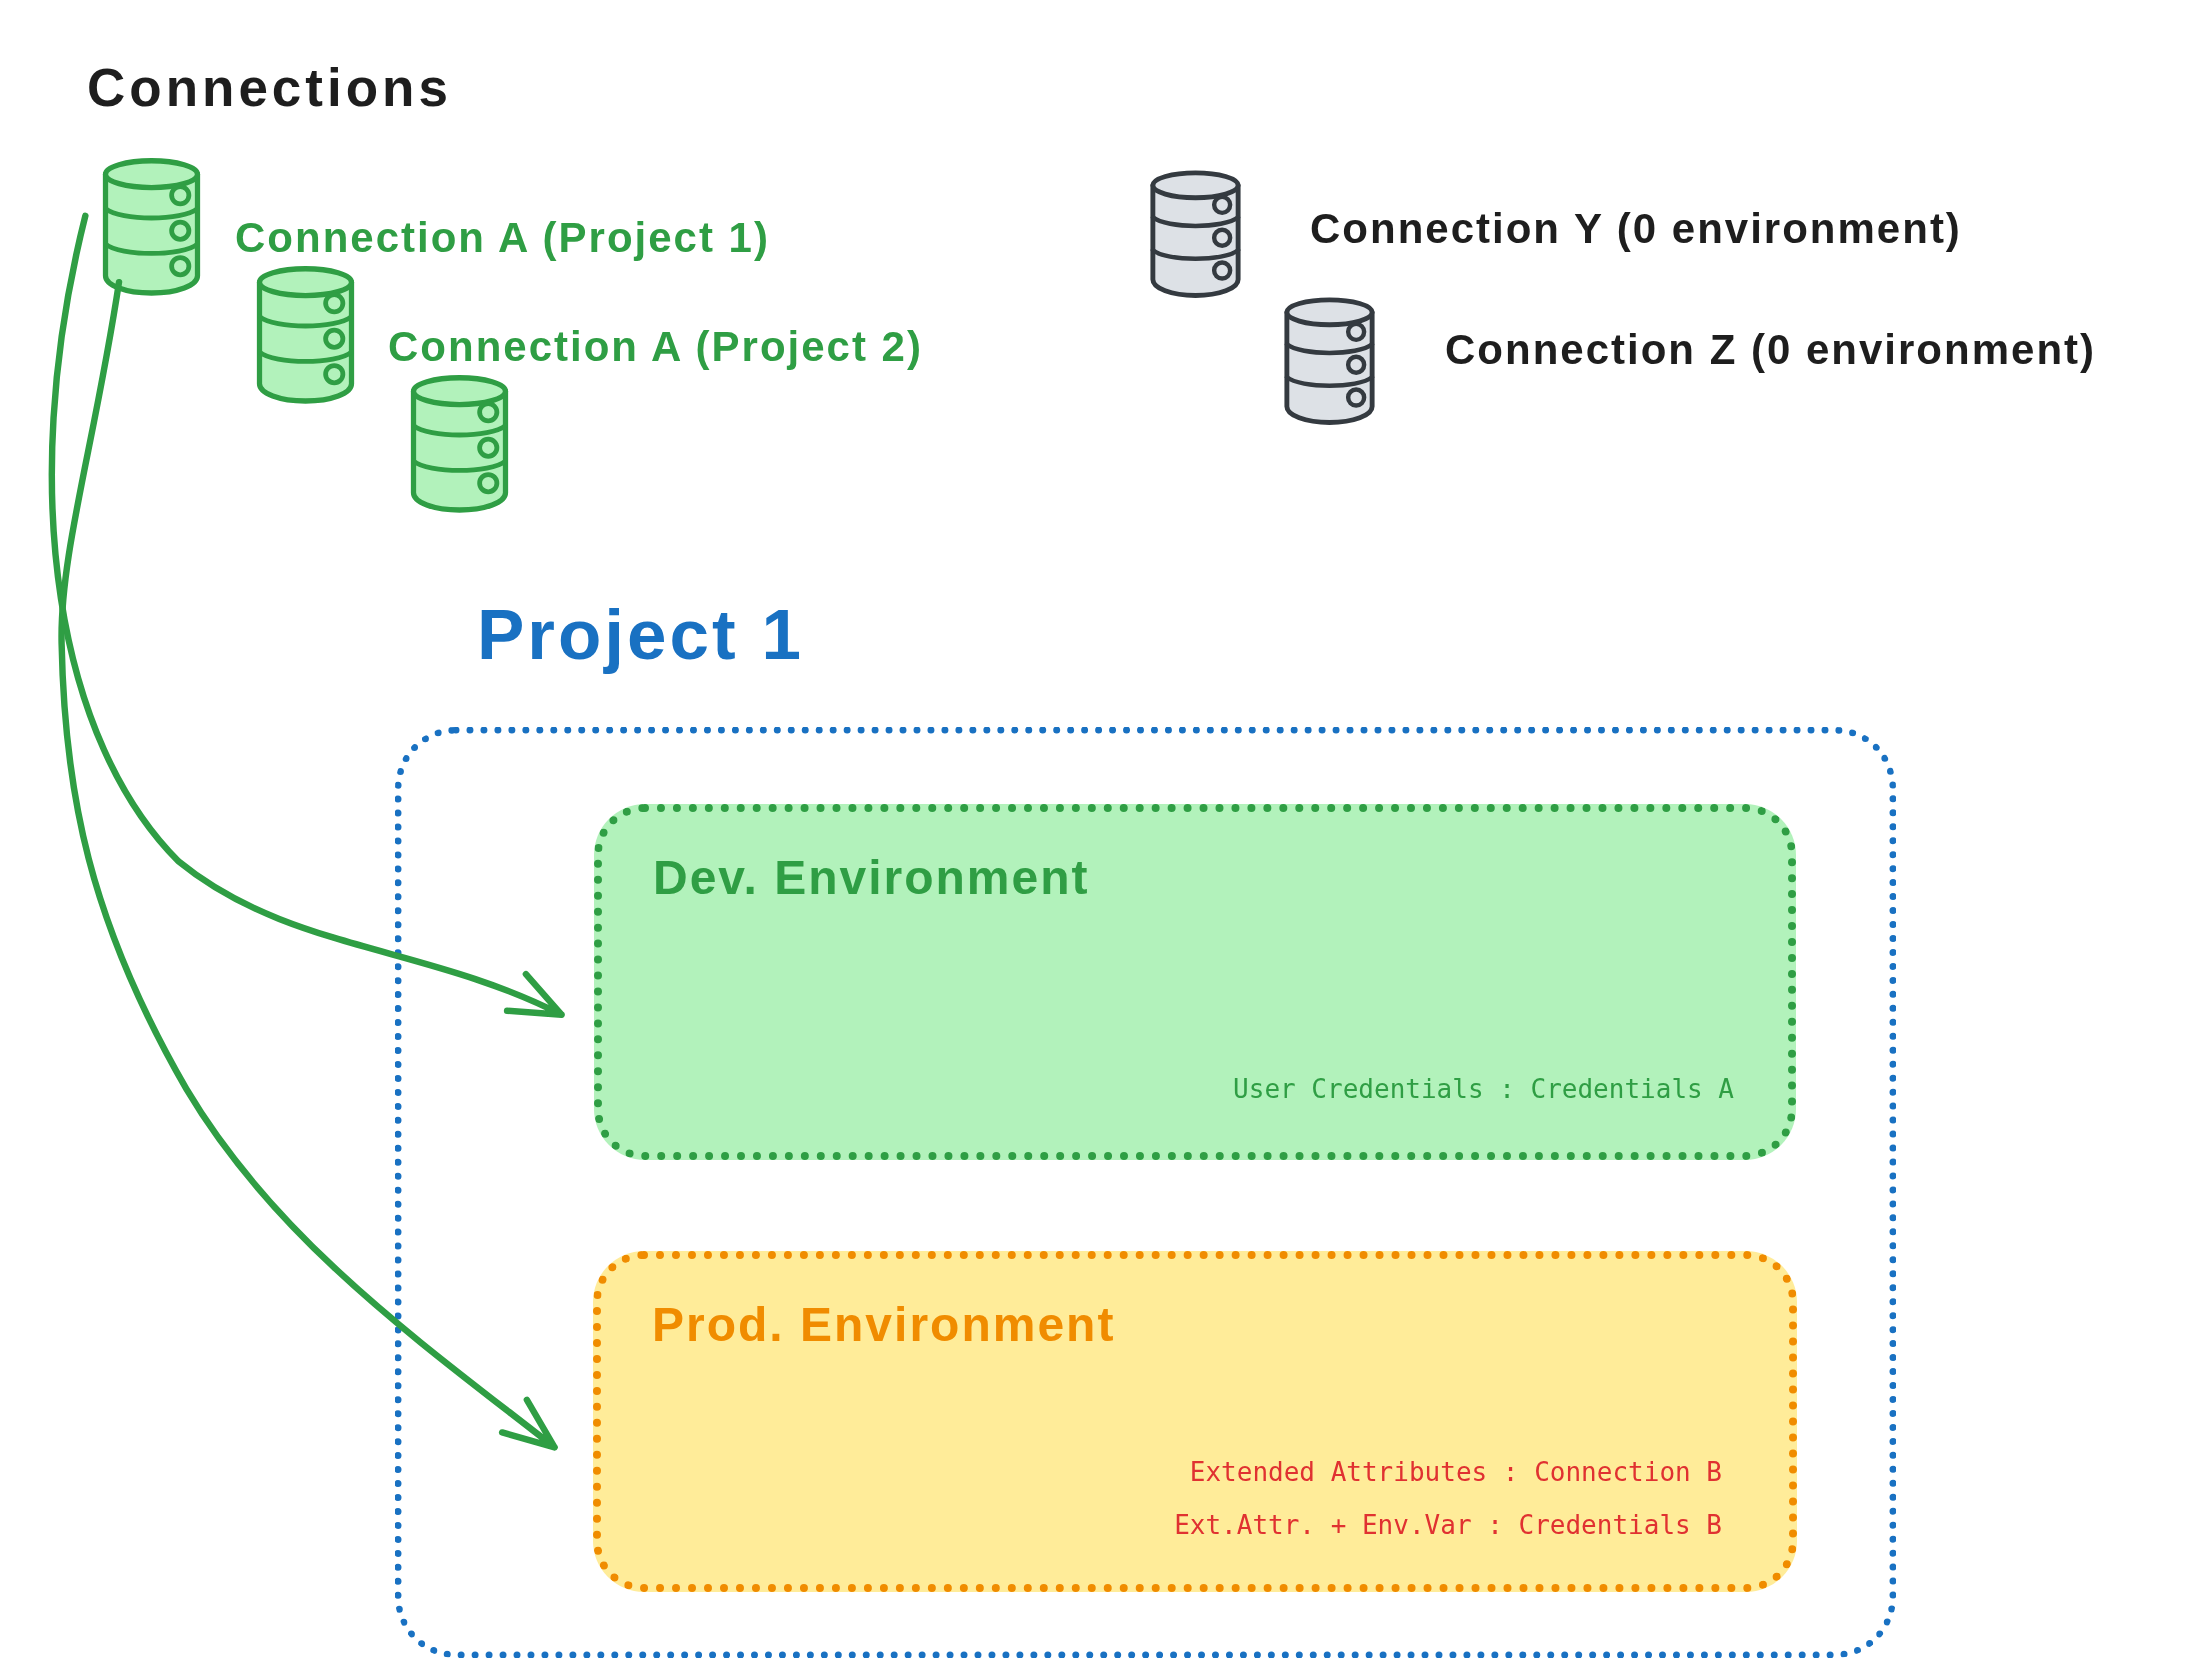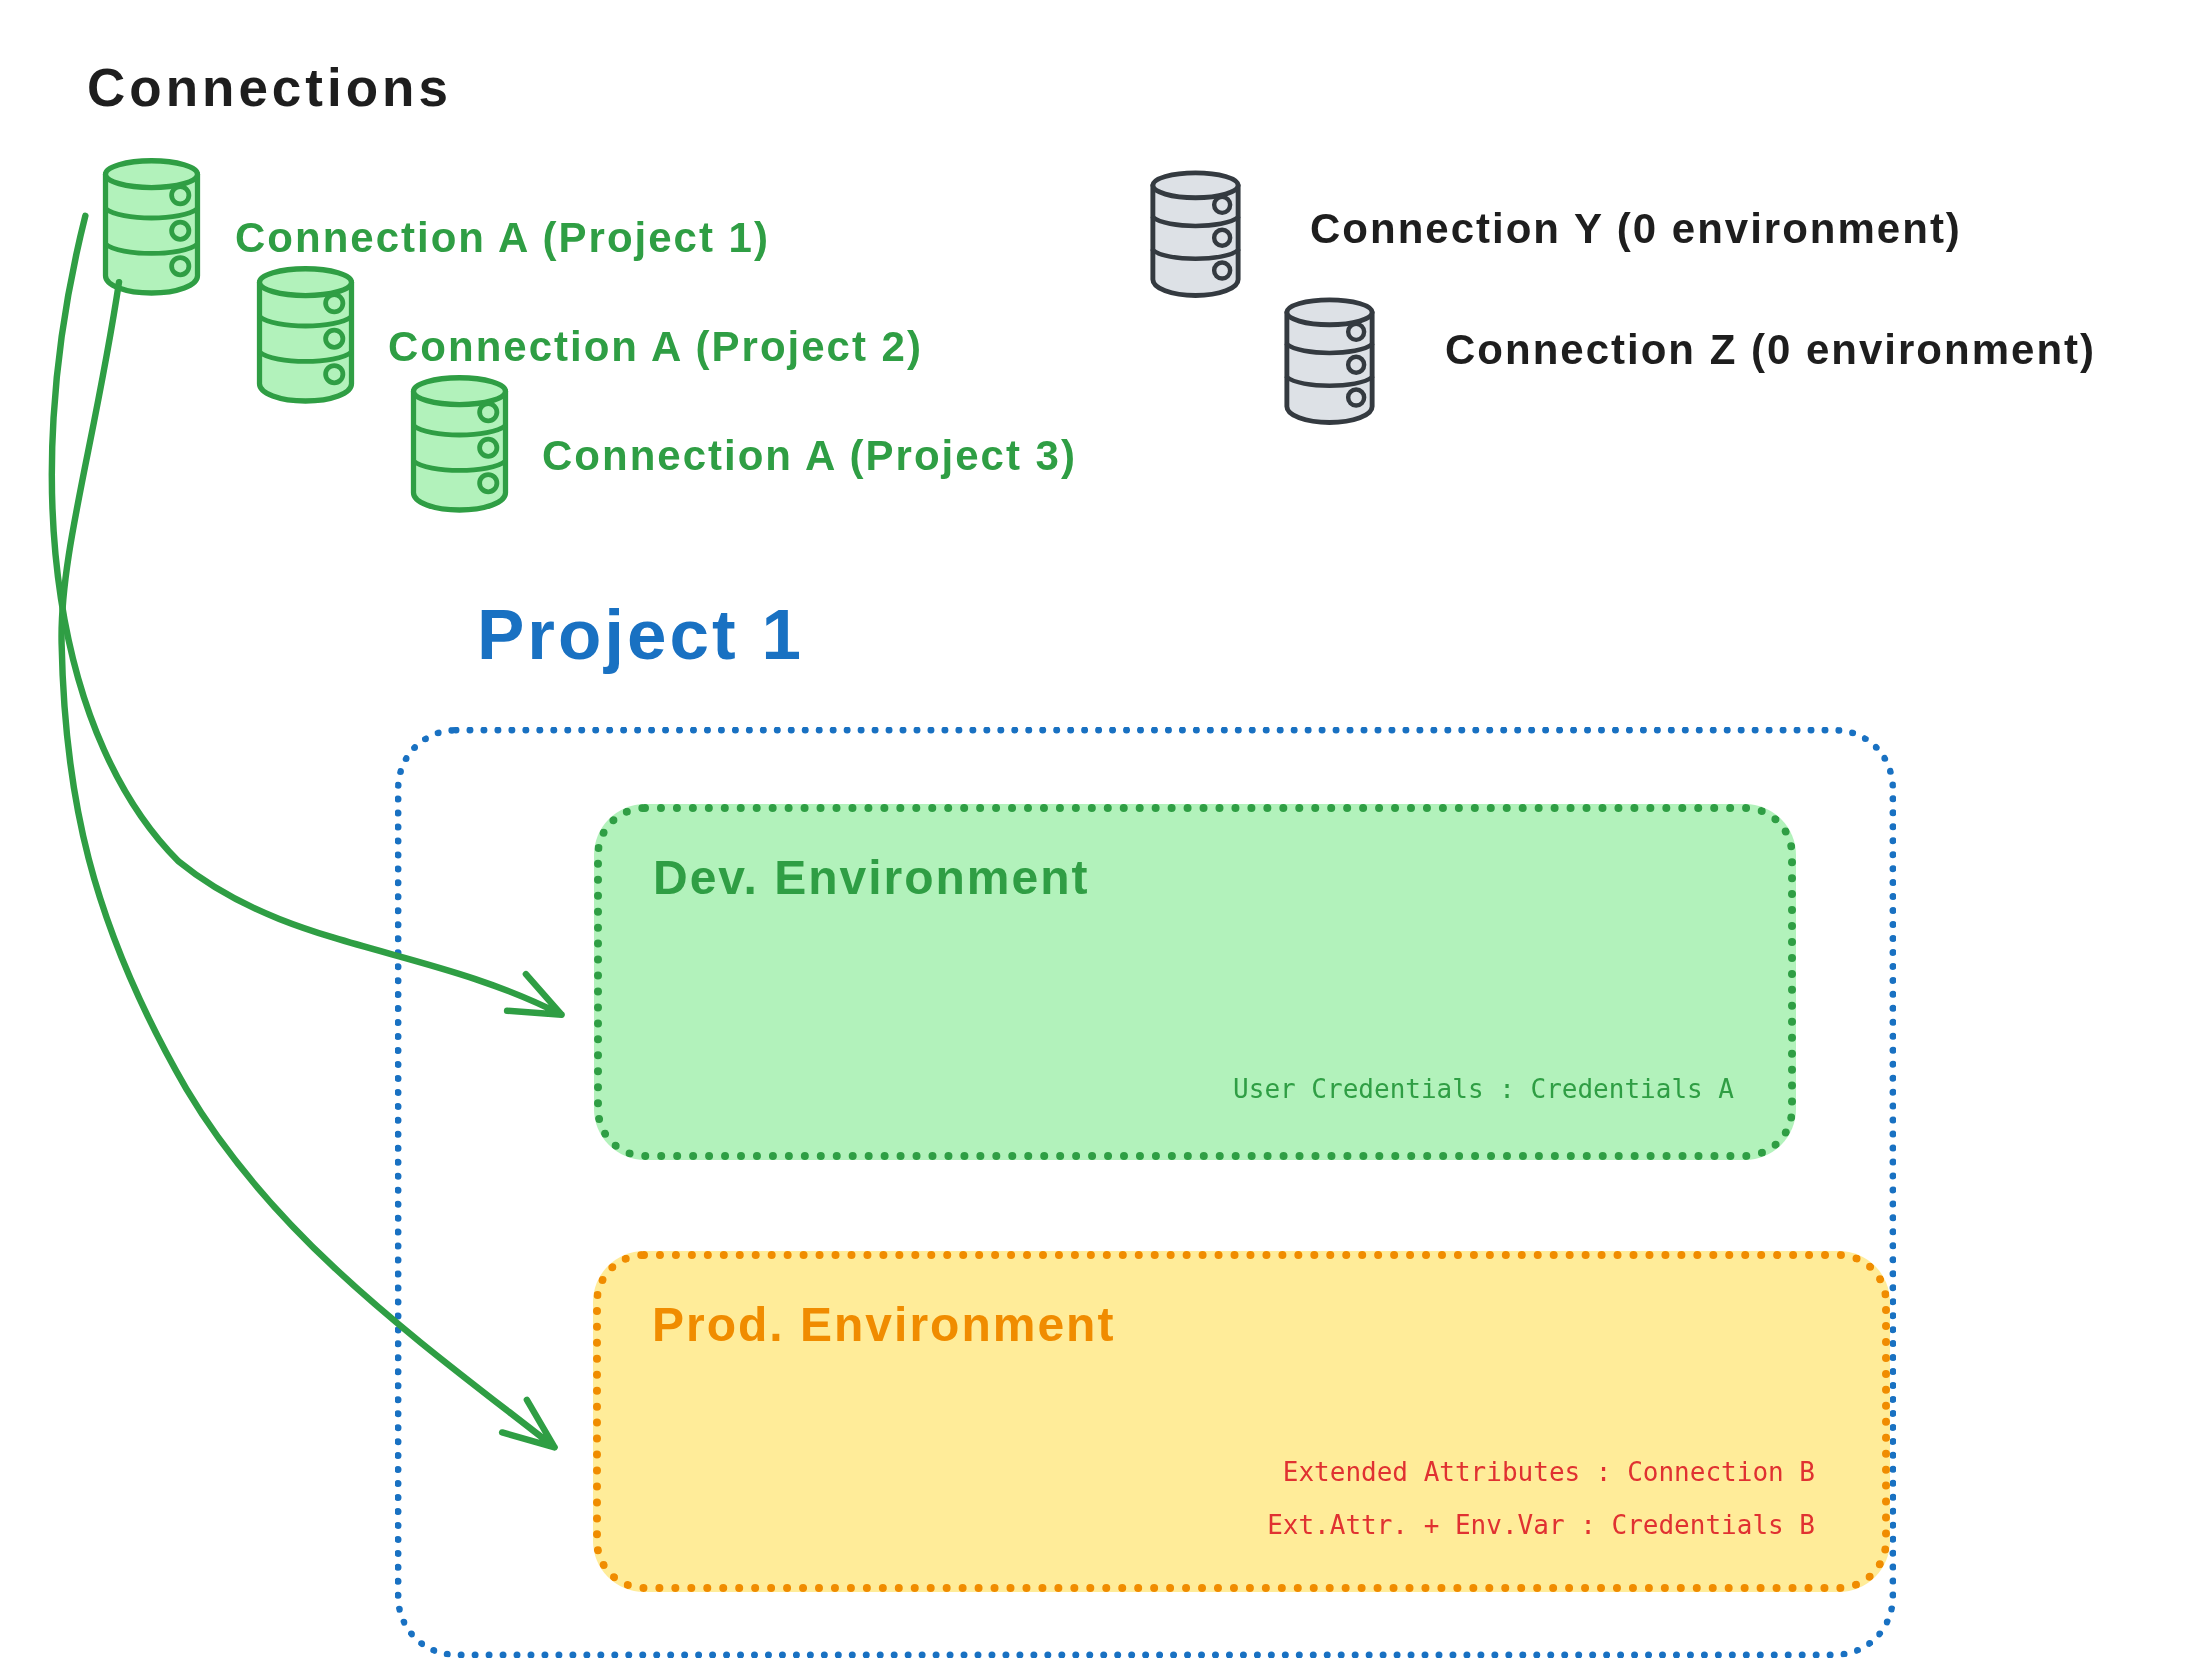--- a/index.html
+++ b/index.html
@@ -47,21 +47,21 @@
     position:absolute;left:395px;top:727px;width:1501px;height:931px;
     border:7px dotted var(--blue);border-radius:61px;
     background:transparent;
   }
   .env-box{position:absolute;border-radius:51px;}
   .env-box.dev{
     left:594px;top:804px;width:1202px;height:356px;
     background:var(--green-fill);border:8px dotted var(--green);
   }
   .env-box.prod{
-    left:593px;top:1251px;width:1297px;height:341px;
+    left:593px;top:1251px;width:1204px;height:341px;
     background:var(--yellow-fill);border:8px dotted var(--orange);
   }
   .env-title{
     position:absolute;left:51px;top:38px;
     font-size:48px;letter-spacing:2px;white-space:nowrap;
   }
   .env-box.dev .env-title{color:var(--green);}
   .env-box.prod .env-title{color:var(--orange);}
   .env-mono{
     position:absolute;right:54px;bottom:36px;
@@ -112,21 +112,20 @@
         <use href="#db-cylinder"></use>
       </svg>
   </div>
   <div class="conn-label green hand" style="left:388px;top:323px">Connection A (Project 2)</div>
 
   <div class="db-icon db-green" style="left:402px;top:366px;width:115px;height:150px">
     <svg viewBox="0 0 120 152">
         <use href="#db-cylinder"></use>
       </svg>
   </div>
-  <div class="conn-label green hand" style="left:542px;top:432px">Connection A (Project 3)</div>
 
   <div class="db-icon db-gray" style="left:1141px;top:164px;width:109px;height:135px">
     <svg viewBox="0 0 120 152">
         <use href="#db-cylinder"></use>
       </svg>
   </div>
   <div class="conn-label black hand" style="left:1275px;top:229px">Connection Y (0 environment)</div>
 
   <div class="db-icon db-gray" style="left:1275px;top:291px;width:109px;height:135px">
     <svg viewBox="0 0 120 152">

